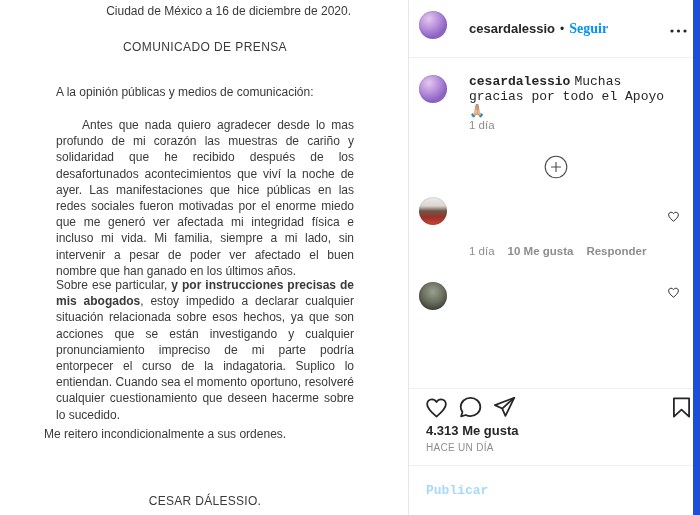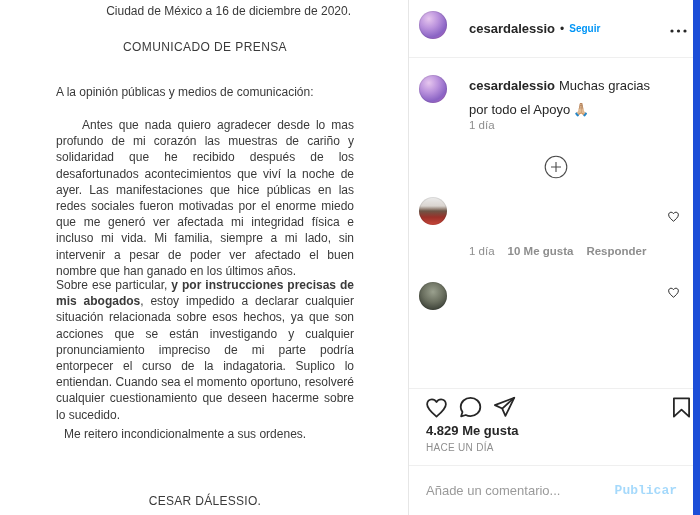--- a/index.html
+++ b/index.html
@@ -28,21 +28,21 @@
     text-align: center; letter-spacing: 0.4px;
   }
   .doc-salutation { position: absolute; top: 85px; left: 56px; width: 298px; }
   .doc-para {
     position: absolute; left: 56px; width: 298px;
     text-align: justify; line-height: 16.2px;
   }
   .doc-para.p1 { top: 117px; text-indent: 26px; }
   .doc-para.p2 { top: 277px; }
   .doc-para strong { font-weight: bold; }
-  .doc-closing { position: absolute; top: 427px; left: 64px; width: 298px; }
+  .doc-closing { position: absolute; top: 427px; left: 44px; width: 298px; }
   .doc-signature {
     position: absolute; top: 494px; left: 56px; width: 298px;
     text-align: center; letter-spacing: 0.3px;
   }
 
   
   .panel {
     position: absolute;
     left: 408px; top: 0;
     width: 292px; height: 515px;
@@ -68,35 +68,36 @@
   .av-guzman { background: radial-gradient(circle at 50% 35%, #9aa08e 0%, #6b7060 45%, #3f443a 78%, #2b2f27 100%); }
 
   .header-avatar { left: 10px; top: 11px; }
   .header-row {
     position: absolute; left: 60px; top: 0; height: 57px;
     display: flex; align-items: center;
   }
   .username { font-weight: bold; color: #262626; cursor: pointer; }
   .header-sep { margin: 0 5px; color: #262626; font-size: 12px; }
   .follow-btn {
-    color: #0095f6; font-weight: bold; font-size: 10px;
+    color: #0095f6; font-weight: bold; font-size: 14px;
     background: none; border: none; cursor: pointer;
-    font-family: Liberation Sans, sans-serif; padding: 0;
+    font-family: Liberation Serif, serif; padding: 0;
   }
   .more-btn {
     position: absolute; left: 257px; top: 21px;
     width: 24px; height: 14px;
     background: none; border: none; cursor: pointer;
     display: flex; align-items: center; justify-content: center;
   }
 
   .caption-avatar { left: 10px; top: 75px; }
   .caption-body {
     position: absolute; left: 60px; top: 74px; width: 198px;
-    line-height: 24px;
+    line-height: 15px;
+    font-family: Liberation Mono, monospace;
   }
   .c-username { font-weight: bold; margin-right: 4px; }
   .time-small { position: absolute; left: 60px; top: 119px; font-size: 11.5px; color: #8e8e8e; }
 
   .load-more-btn {
     position: absolute; left: 135px; top: 155px;
     width: 24px; height: 24px;
     background: none; border: none; cursor: pointer; padding: 0;
   }
 
@@ -263,23 +264,22 @@
       </span>
     </button>
     <button class="action-btn ab-save">
       <span>
         <svg width="25" height="25" viewBox="0 0 24 24">
             <path d="M19.3 20.8 12 14.1l-7.3 6.7V3.2h14.6z" fill="none" stroke="#262626" stroke-width="1.7" stroke-linejoin="round"></path>
           </svg>
       </span>
     </button>
 
-    <div class="likes-count">4.829 Me gusta</div>
+    <div class="likes-count">4.313 Me gusta</div>
     <div class="timestamp">HACE UN DÍA</div>
 
     <div class="divider d-input"></div>
     <div class="add-comment-row">
-      <input class="comment-input" type="text" placeholder="Añade un comentario..." style="">
       <button class="publish-btn">Publicar</button>
     </div>
 
   </div>
 </div>
 
 </body></html>

